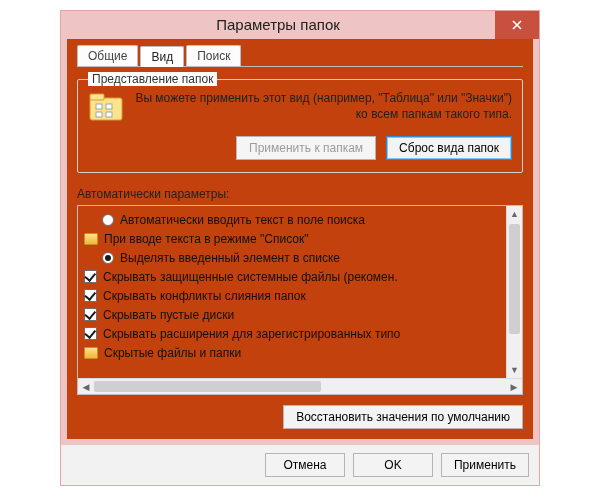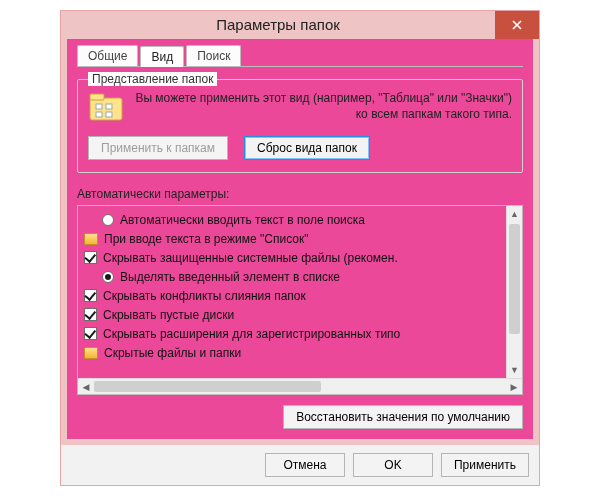--- a/index.html
+++ b/index.html
@@ -3,31 +3,31 @@
 <meta charset="utf-8">
 <style>
   * { box-sizing: border-box; font-family: "Segoe UI", Tahoma, sans-serif; font-size: 12px; }
   body { margin: 0; background: #fff; }
   .outerwrap { padding: 10px; background: #fff; width: 600px; height: 500px; }
   .dialog { width: 480px; margin: 0 auto; border: 1px solid #e8a4a4; background: #eec4c4; }
   .titlebar { display: flex; align-items: stretch; height: 28px; background: #eec4c4; }
   .titlebar-title { flex: 1; text-align: center; line-height: 28px; color: #222; font-size: 15px; }
   .close-btn { width: 44px; background: #c8503e; color: #fff; display: flex; align-items: center; justify-content: center; cursor: pointer; }
   .close-btn svg { width: 10px; height: 10px; }
-  .body { background: #ec4899; margin: 0 6px 6px 6px; padding: 4px 10px 10px 10px; }
+  .body { background: #c2410c; margin: 0 6px 6px 6px; padding: 4px 10px 10px 10px; }
   .tabstrip { display: flex; align-items: flex-end; height: 24px; border-bottom: 1px solid #bdbdbd; position: relative; }
   .tab { padding: 3px 10px; border: 1px solid #bdbdbd; border-bottom: none; background: #fff; margin-right: 2px; position: relative; top: 1px; color: #222; cursor: pointer; border-radius: 2px 2px 0 0; }
   .tab.inactive { background: #fcfcfc; color: #444; top: 0; }
   .tab.active { background: #fff; z-index: 2; }
   .group { border: 1px solid #d0d0d0; border-radius: 2px; margin-top: 12px; padding: 10px 10px 12px 10px; position: relative; }
   .group-legend { position: absolute; top: -8px; left: 10px; background: #fff; padding: 0 4px; color: #333; }
   .desc-row { display: flex; gap: 10px; align-items: flex-start; }
   .folder-ico { width: 36px; height: 36px; flex: 0 0 36px; }
   .desc-text { color: #222; line-height: 1.35; text-align: right; }
-  .btn-row { display: flex; gap: 16px; margin-top: 10px; justify-content: flex-start; }
+  .btn-row { display: flex; gap: 10px; margin-top: 10px; justify-content: flex-end; }
   .btn { padding: 4px 12px; border: 1px solid #b5b5b5; background: #f3f3f3; cursor: pointer; min-width: 100px; text-align: center; }
   .btn.disabled { color: #9c9c9c; background: #f5f5f5; cursor: default; }
   .btn.accent { border: 1px solid #2e8bd6; box-shadow: inset 0 0 0 1px #7cc4ff; }
   .section-label { margin-top: 14px; color: #222; }
   .treebox { border: 1px solid #bcbcbc; margin-top: 4px; height: 190px; display: flex; flex-direction: column; }
   .treeview { flex: 1; overflow: hidden; padding: 4px 2px 0 6px; position: relative; }
   .tree-line { display: flex; align-items: center; gap: 6px; height: 19px; white-space: nowrap; overflow: hidden; }
   .ind1 { padding-left: 18px; }
   .folder-mini { width: 14px; height: 12px; background: linear-gradient(#ffe08a,#f3b43a); border: 1px solid #c78f1e; border-radius: 1px; flex: 0 0 14px; }
   .chk { width: 13px; height: 13px; border: 1px solid #6d6d6d; background: #fff; display: inline-flex; align-items: center; justify-content: center; flex: 0 0 13px; }
@@ -96,27 +96,27 @@
       <div class="treeview">
 
         <div class="tree-line ind1">
           <span class="radio"></span>
           <span class="item-label">Автоматически вводить текст в поле поиска</span>
         </div>
         <div class="tree-line">
           <span class="folder-mini"></span>
           <span class="item-label">При вводе текста в режиме "Список"</span>
         </div>
+        <div class="tree-line ind1">
+          <span class="radio sel"></span>
+          <span class="item-label">Выделять введенный элемент в списке</span>
+        </div>
         <div class="tree-line">
           <span class="chk checked"></span>
           <span class="item-label">Скрывать защищенные системные файлы (рекомен.</span>
-        </div>
-        <div class="tree-line ind1">
-          <span class="radio sel"></span>
-          <span class="item-label">Выделять введенный элемент в списке</span>
         </div>
         <div class="tree-line">
           <span class="chk checked"></span>
           <span class="item-label">Скрывать конфликты слияния папок</span>
         </div>
         <div class="tree-line">
           <span class="chk checked"></span>
           <span class="item-label">Скрывать пустые диски</span>
         </div>
         <div class="tree-line">

